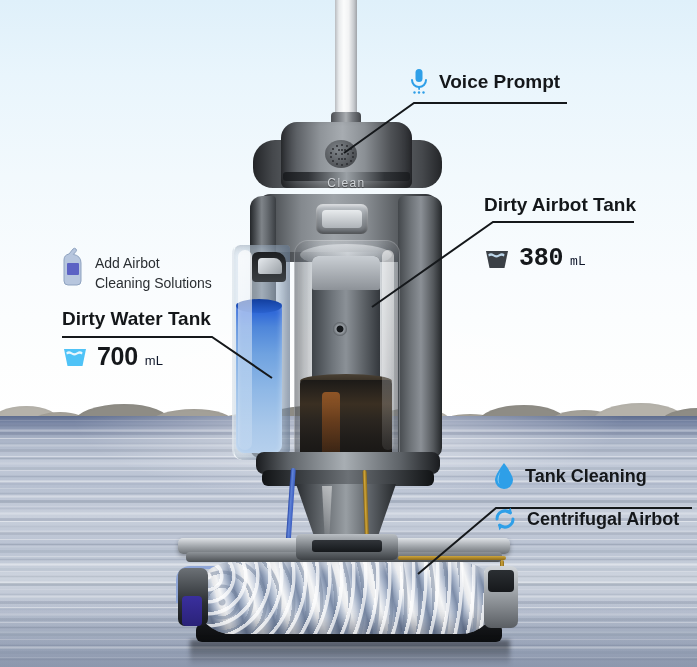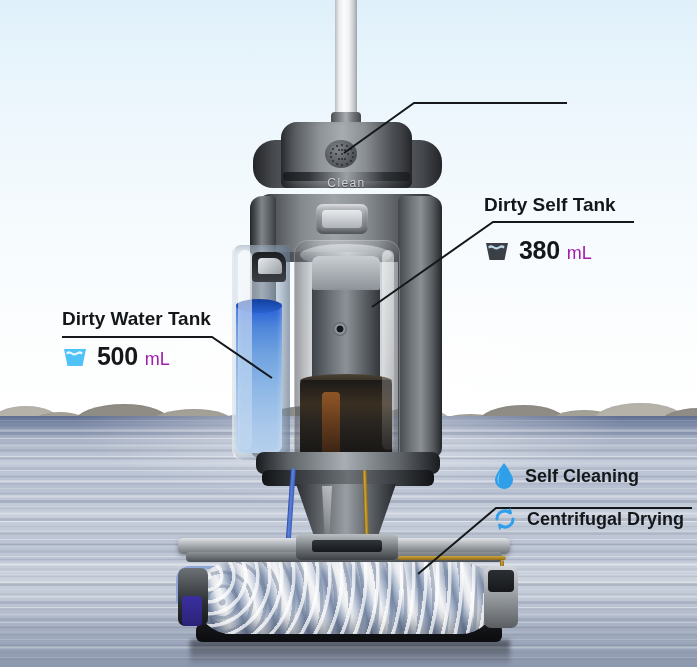--- a/index.html
+++ b/index.html
@@ -173,21 +173,21 @@
     background:linear-gradient(180deg,rgba(15,17,20,.55),rgba(15,17,20,0));filter:blur(2px);}
 
   
   .callout{position:absolute;}
   .c-title{font-weight:bold;color:#14171a;white-space:nowrap;}
   .c-sub{color:#2b2f33;white-space:nowrap;}
   svg.leader{position:absolute;left:0;top:0;width:697px;height:667px;overflow:visible;pointer-events:none;}
 
   .val{display:flex;align-items:baseline;gap:7px;}
   .val .num{font-size:25px;font-weight:bold;color:#15181b;letter-spacing:-.3px;}
-  .val .unit{font-size:18px;color:#a21caf;font-weight:normal;}
+  .val .unit{font-size:13px;color:#0f172a;font-weight:normal;}
 
   .row{display:flex;align-items:center;gap:9px;}
   .icon{flex:none;display:block;}
 </style>
 </head>
 <body>
 
 <div id="stage">
 
   <div class="sky"></div>
@@ -363,65 +363,90 @@
 
     <path d="M567,103 L414,103 L344,153" stroke="#15181b" stroke-width="2" fill="none"></path>
 
     <path d="M634,222 L493,222 L372,307" stroke="#15181b" stroke-width="2" fill="none"></path>
 
     <path d="M62,337 L212,337 L272,378" stroke="#15181b" stroke-width="2" fill="none"></path>
 
     <path d="M692,508 L496,508 L418,574" stroke="#15181b" stroke-width="2" fill="none"></path>
   </svg>
 
+  <div class="callout" style="left:408px;top:68px;">
+    <div class="row">
+      <svg class="icon" width="22" height="28" viewBox="0 0 22 28">
+        <rect x="7.5" y="1" width="7" height="13" rx="3.5" fill="#2e9fe8"></rect>
+        <path d="M4 12 a7 7 0 0 0 14 0" stroke="#2e9fe8" stroke-width="2" fill="none" stroke-linecap="round"></path>
+        <rect x="10.2" y="18" width="1.8" height="4" rx="0.9" fill="#2e9fe8"></rect>
+        <circle cx="6.5" cy="24.5" r="1.2" fill="#2e9fe8"></circle>
+        <circle cx="11" cy="24.5" r="1.2" fill="#2e9fe8"></circle>
+        <circle cx="15.5" cy="24.5" r="1.2" fill="#2e9fe8"></circle>
+      </svg>
+      <span class="c-title" style="font-size:19px;">Voice Prompt</span>
+    </div>
+  </div>
 
   <div class="callout" style="left:484px;top:194px;">
-    <div class="c-title" style="font-size:19px;">Dirty Self Tank</div>
-    <div class="row" style="margin-top:20px;">
+    <div class="c-title" style="font-size:19px;">Dirty Airbot Tank</div>
+    <div class="row" style="margin-top:28px;font-family:Liberation Mono, monospace;">
       <svg class="icon" width="26" height="22" viewBox="0 0 26 22">
         <path d="M2 3 L24 3 L20.5 20 L5.5 20 Z" fill="#3b4046"></path>
         <path d="M4.3 6.2 q2.7 -2 5.4 0 q2.7 2 5.4 0 q2.7 -2 5.4 0 l-0.5 2.4 q-2.3 -1.7 -4.9 0 q-2.7 1.8 -5.4 0 q-2.4 -1.6 -4.9 0 Z" fill="#bcd6ea"></path>
       </svg>
       <div class="val">
         <span class="num">380</span>
         <span class="unit">mL</span>
       </div>
     </div>
   </div>
 
+  <div class="callout" style="left:60px;top:246px;">
+    <div class="row" style="align-items:flex-start;">
+      <svg class="icon" width="26" height="44" viewBox="0 0 26 44">
+        <path d="M4 14 q0 -5 5 -6 l4 -5 q1.5 -1.5 3 0 q1 1.2 0 2.4 l-2.6 3 q7.6 1.4 7.6 8.6 l0 18 q0 4 -4 4 l-9 0 q-4 0 -4 -4 Z" fill="#b7c6de" stroke="#8fa3c0" stroke-width="1"></path>
+        <rect x="7" y="17" width="12" height="12" rx="1" fill="#5c62c4"></rect>
+      </svg>
+      <div style="padding-top:9px;">
+        <div class="c-sub" style="font-size:14px;">Add Airbot</div>
+        <div class="c-sub" style="font-size:14px;margin-top:4px;">Cleaning Solutions</div>
+      </div>
+    </div>
+  </div>
 
   <div class="callout" style="left:62px;top:308px;">
     <div class="c-title" style="font-size:19px;">Dirty Water Tank</div>
     <div class="row" style="margin-top:12px;">
       <svg class="icon" width="26" height="22" viewBox="0 0 26 22">
         <path d="M2 3 L24 3 L20.5 20 L5.5 20 Z" fill="#4fc3f7"></path>
         <path d="M4.3 6.2 q2.7 -2 5.4 0 q2.7 2 5.4 0 q2.7 -2 5.4 0 l-0.5 2.4 q-2.3 -1.7 -4.9 0 q-2.7 1.8 -5.4 0 q-2.4 -1.6 -4.9 0 Z" fill="#e8f6fd"></path>
       </svg>
       <div class="val">
-        <span class="num">500</span>
+        <span class="num">700</span>
         <span class="unit">mL</span>
       </div>
     </div>
   </div>
 
   <div class="callout" style="left:492px;top:462px;">
     <div class="row">
       <svg class="icon" width="24" height="28" viewBox="0 0 24 28">
         <path d="M12 1 C12 1 3 12.5 3 18 a9 9 0 0 0 18 0 C21 12.5 12 1 12 1 Z" fill="#2e9fe8"></path>
         <path d="M8.4 9.5 C6.2 13 5.4 15.6 5.6 18.6 a4.6 4.6 0 0 0 2.4 3.8 C6 20.4 6.2 15.4 8.4 9.5 Z" fill="#86ccf2"></path>
       </svg>
-      <span class="c-title" style="font-size:18px;">Self Cleaning</span>
+      <span class="c-title" style="font-size:18px;">Tank Cleaning</span>
     </div>
   </div>
 
   <div class="callout" style="left:492px;top:506px;">
     <div class="row">
       <svg class="icon" width="26" height="26" viewBox="0 0 26 26">
         <path d="M5 13 a8 8 0 0 1 13.2 -6.1" stroke="#2e9fe8" stroke-width="3" fill="none" stroke-linecap="round"></path>
         <path d="M21 13 a8 8 0 0 1 -13.2 6.1" stroke="#2e9fe8" stroke-width="3" fill="none" stroke-linecap="round"></path>
         <path d="M18.6 1.8 L20 7.6 L14.2 7 Z" fill="#2e9fe8"></path>
         <path d="M7.4 24.2 L6 18.4 L11.8 19 Z" fill="#2e9fe8"></path>
       </svg>
-      <span class="c-title" style="font-size:18px;">Centrifugal Drying</span>
+      <span class="c-title" style="font-size:18px;">Centrifugal Airbot</span>
     </div>
   </div>
 
 </div>
 
 </body></html>

